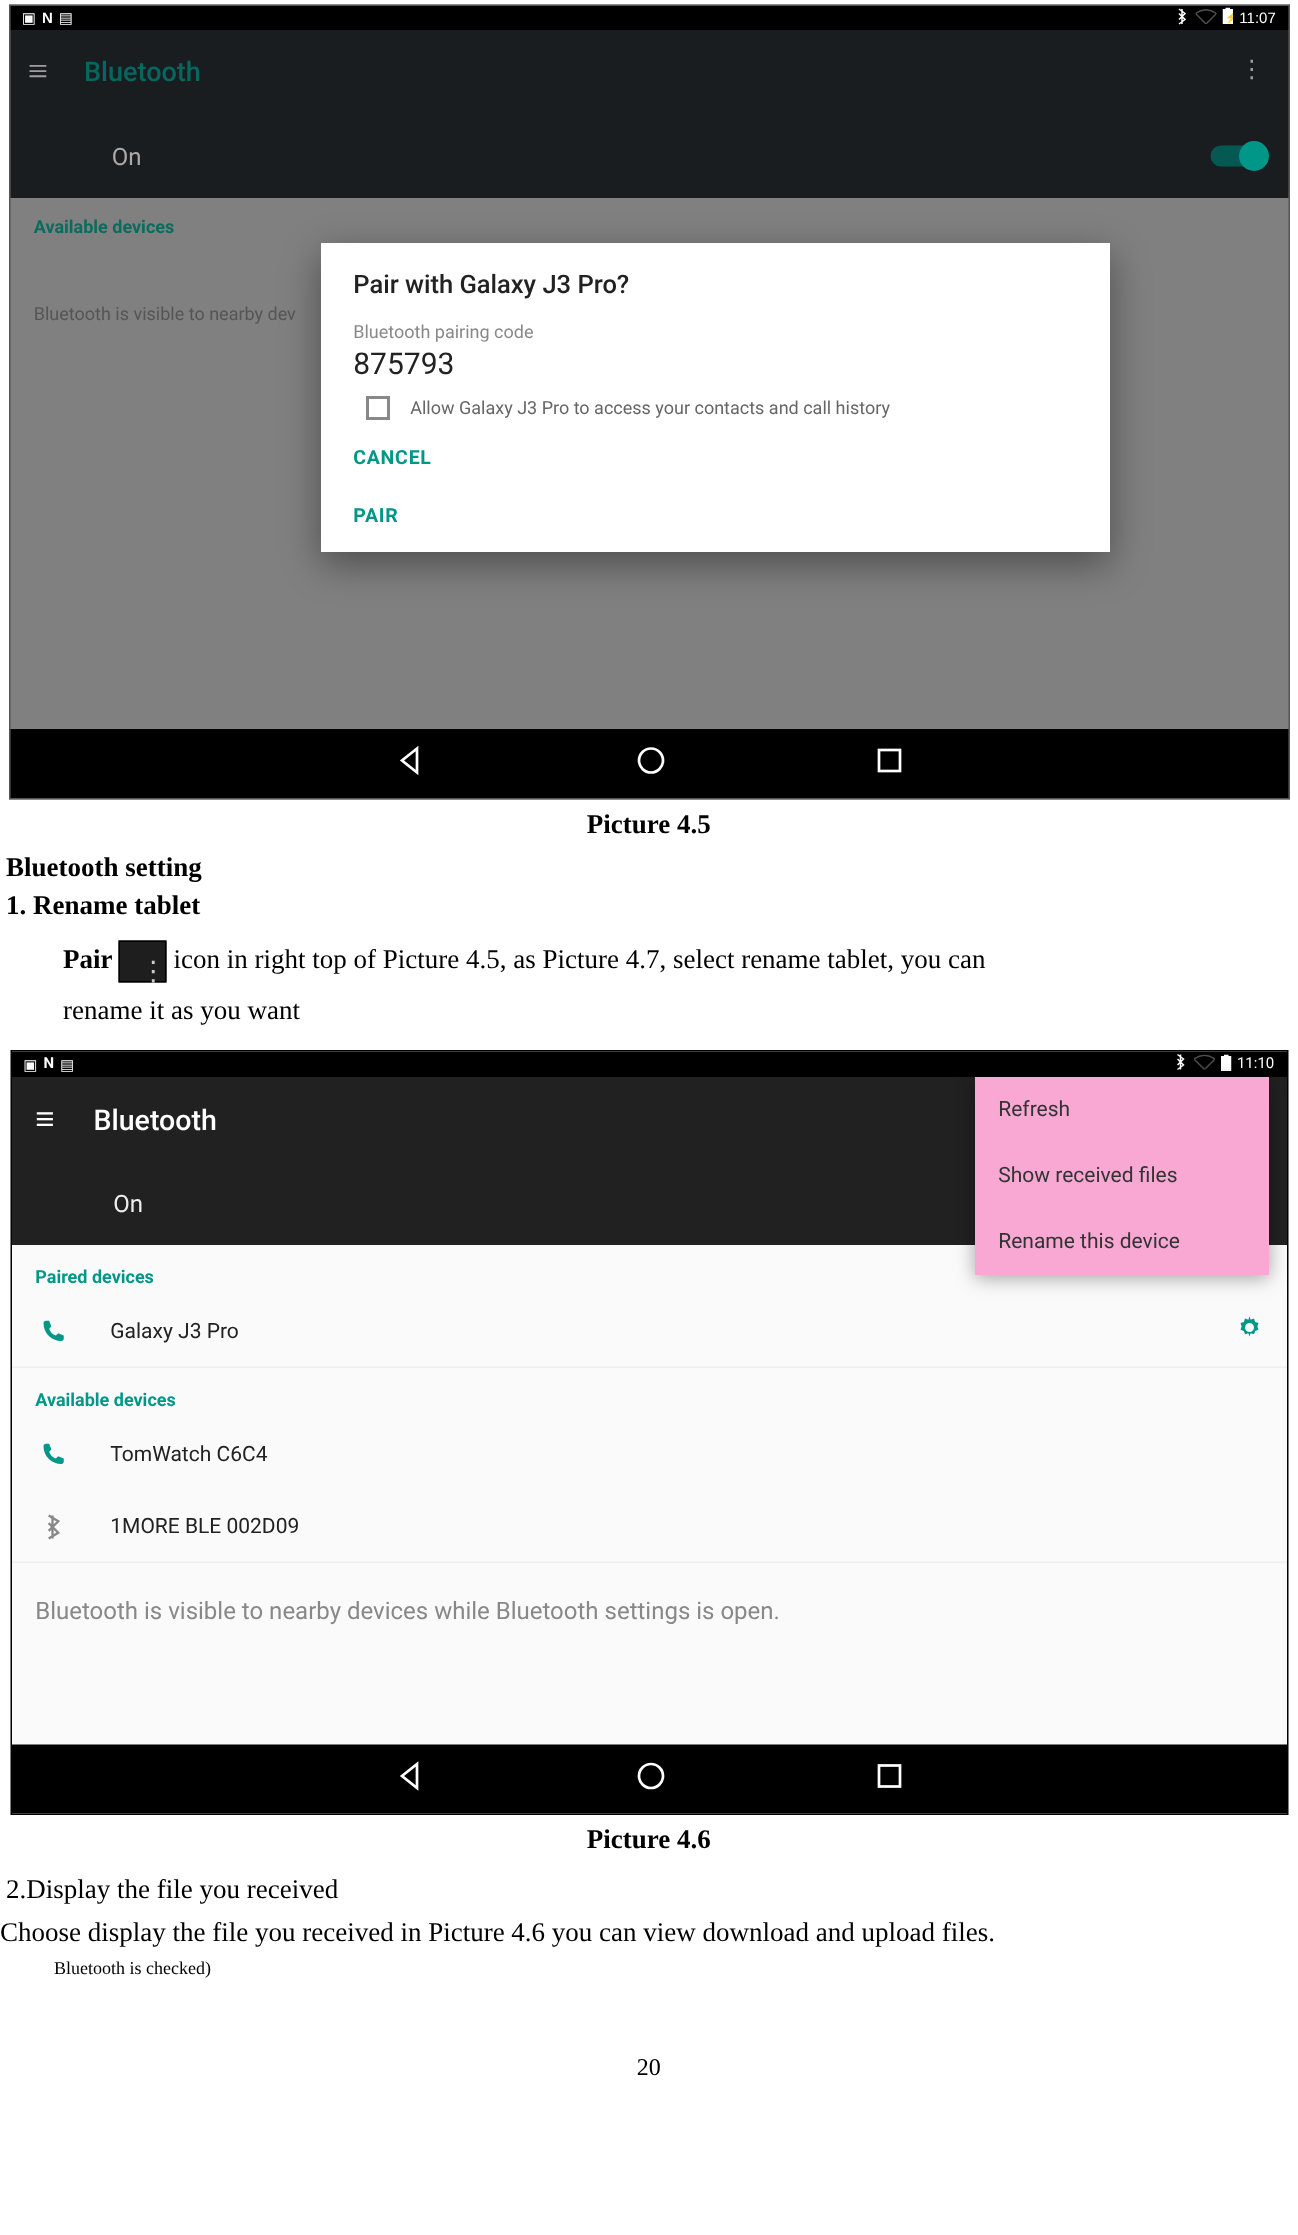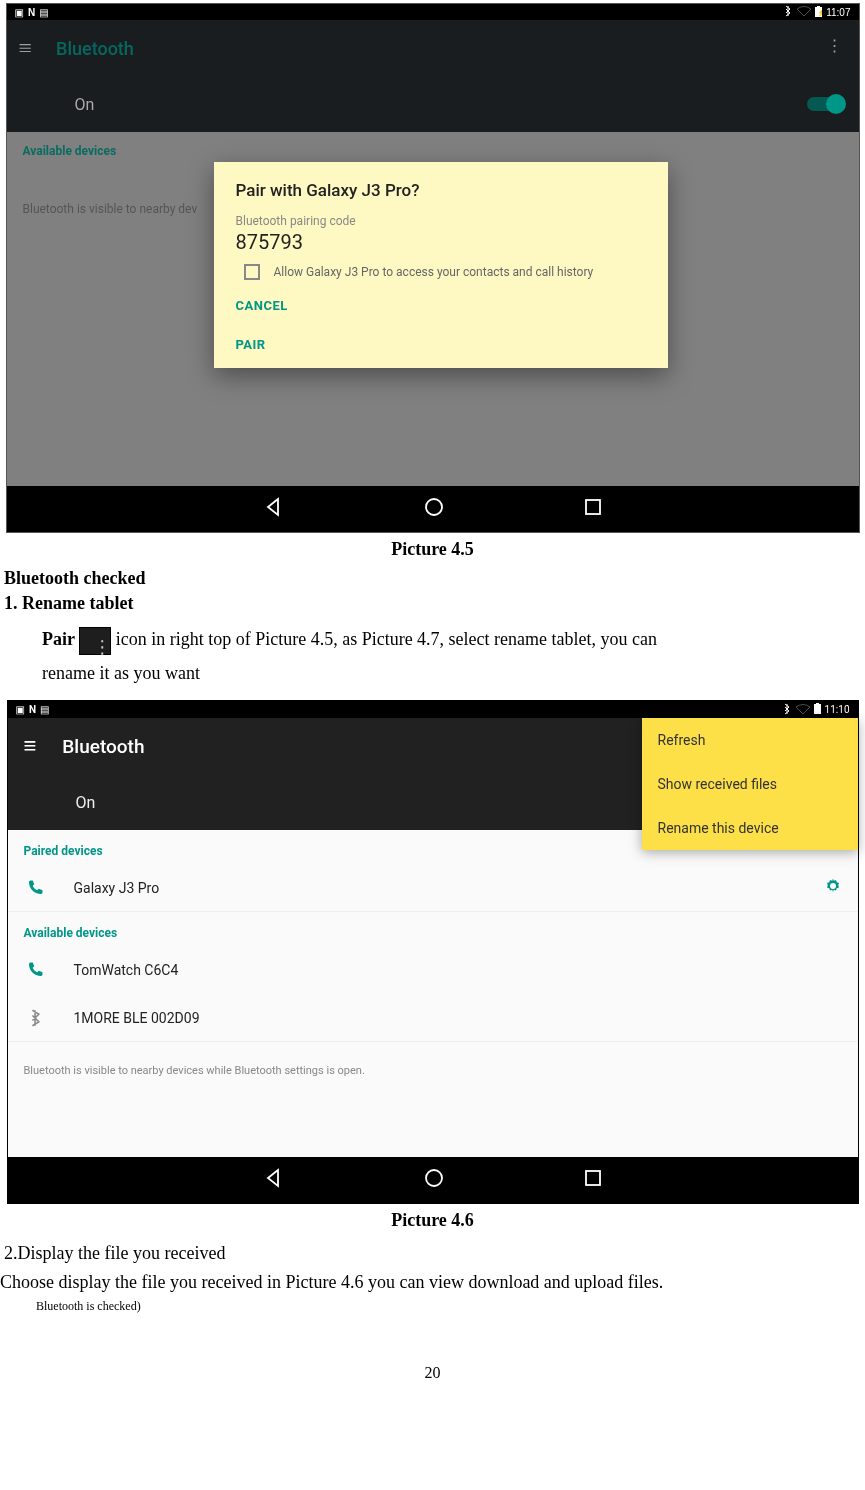--- a/index.html
+++ b/index.html
@@ -18,21 +18,21 @@
     .more-icon { position: absolute; right: 16px; top: 16px; color: #9e9e9e; }
     .switch-row { height: 56px; display: flex; align-items: center; padding-left: 68px; padding-right: 16px; }
     .switch-label { color: #aaa; font-family: Roboto, Arial, sans-serif; }
     .switch-track { margin-left: auto; width: 36px; height: 14px; background: #045a53; border-radius: 8px; position: relative; }
     .switch-thumb { position: absolute; right: -3px; top: -3px; width: 20px; height: 20px; background: #009688; border-radius: 50%; }
     
     .section-label-dim { padding: 12px 16px 6px; color: #0a6b5f; font-size: 12px; font-family: Roboto, Arial, sans-serif; font-weight: bold; }
     .s1-body { position: relative; height: 322px; }
     .visibility-text-dim { padding: 38px 16px; color: #555; font-size: 12px; font-family: Roboto, Arial, sans-serif; }
     
-    .dialog { position: absolute; left: 207px; top: -2px; width: 454px; background: #fef9c3; box-shadow: 0 8px 24px rgba(0,0,0,0.4); padding: 18px 22px 6px; font-family: Roboto, Arial, sans-serif; }
+    .dialog { position: absolute; left: 207px; top: -2px; width: 526px; background: #ffffff; box-shadow: 0 8px 24px rgba(0,0,0,0.4); padding: 18px 22px 6px; font-family: Roboto, Arial, sans-serif; }
     .dialog-title { font-size: 17px; font-weight: 500; color: #222; margin-bottom: 14px; }
     .dialog-sub { font-size: 12px; color: #888; margin-bottom: 2px; }
     .dialog-code { font-size: 20px; font-weight: 400; color: #222; margin-bottom: 10px; }
     .dialog-check-row { display: flex; align-items: center; font-size: 12px; color: #666; margin-bottom: 12px; }
     .checkbox { width: 16px; height: 16px; border: 2px solid #888; margin-right: 14px; margin-left: 8px; }
     .dialog-actions { display: flex; justify-content: center; gap: 24px; padding: 6px 8px 10px 0; flex-direction: column; }
     .dialog-btn { color: #009688; font-weight: bold; font-size: 13px; letter-spacing: 0.5px; cursor: pointer; }
     
     .navbar { background: #000; height: 46px; display: flex; align-items: center; justify-content: center; gap: 140px; }
     .nav-icon svg { fill: none; stroke: #fff; stroke-width: 1.8; }
@@ -47,31 +47,31 @@
     
     
     .screenshot2 { width: 852px; margin: 10px auto 0; border: 1px solid #000; font-family: Roboto, Arial, sans-serif; position: relative; }
     .statusbar2 { background: #000; height: 17px; display: flex; align-items: center; padding: 0 8px; color: #fff; font-size: 10px; }
     .appbar2 { background: #212121; height: 112px; position: relative; }
     .appbar2 .title-row { display: flex; align-items: center; height: 56px; padding-left: 16px; }
     .appbar2 .menu-icon2 { color: #fff; font-size: 22px; margin-right: 26px; }
     .appbar2 .title2 { color: #fff; font-size: 19px; font-weight: 500; }
     .appbar2 .switch-row2 { height: 56px; display: flex; align-items: center; padding-left: 68px; color: #eee; }
     
-    .popup-menu { position: absolute; right: 0; top: 0; width: 216px; background: #fde047; box-shadow: 0 2px 12px rgba(0,0,0,0.35); z-index: 10; }
+    .popup-menu { position: absolute; right: 12px; top: 0; width: 196px; background: #f9a8d4; box-shadow: 0 2px 12px rgba(0,0,0,0.35); z-index: 10; }
     .popup-item { padding: 14px 16px; font-size: 14px; color: #333; cursor: pointer; }
     
     .bt-content { background: #fafafa; }
     .section-label { padding: 14px 16px 6px; color: #009688; font-size: 12px; font-weight: bold; }
     .device-row { display: flex; align-items: center; height: 48px; padding-left: 16px; padding-right: 16px; border-bottom: 1px solid #eee; }
     .device-row.noborder { border-bottom: none; }
     .dev-icon { width: 22px; height: 22px; margin-right: 28px; display: flex; align-items: center; justify-content: center; }
     .dev-name { font-size: 14px; color: #222; }
     .gear-icon { margin-left: auto; color: #009688; font-size: 18px; }
-    .visibility2 { padding: 22px 16px 80px; font-size: 11px; color: #888; }
+    .visibility2 { padding: 22px 16px 80px; font-size: 16px; color: #888; }
     
     .body-text-plain { font-size: 18px; line-height: 1.6; padding-left: 4px; margin-top: 4px; }
     .body-text-indent { font-size: 18px; line-height: 1.6; }
     .body-text-indent2 { font-size: 12px; line-height: 1.6; padding-left: 36px; }
     
     .page-num { text-align: center; font-size: 16px; margin-top: 48px; }
   </style>
 </head>
 <body>
 
@@ -151,21 +151,21 @@
     </span>
     <span class="nav-icon">
       <svg width="18" height="18" viewBox="0 0 18 18">
           <rect x="2" y="2" width="14" height="14" stroke="#fff" fill="none"></rect>
         </svg>
     </span>
   </div>
 </div>
 
 <div class="caption">Picture 4.5</div>
-<div class="heading-bold">Bluetooth checked</div>
+<div class="heading-bold">Bluetooth setting</div>
 <div class="list-num-bold">1.    Rename  tablet</div>
 <div class="body-line">
   <span class="click-bold">Pair </span>
   <span class="icon-box"></span>
   <span>  icon in right top of Picture 4.5, as Picture 4.7, select rename tablet, you can</span>
 </div>
 <div class="body-line">rename it as you want</div>
 
 <div class="screenshot2">
   <div class="statusbar2">

